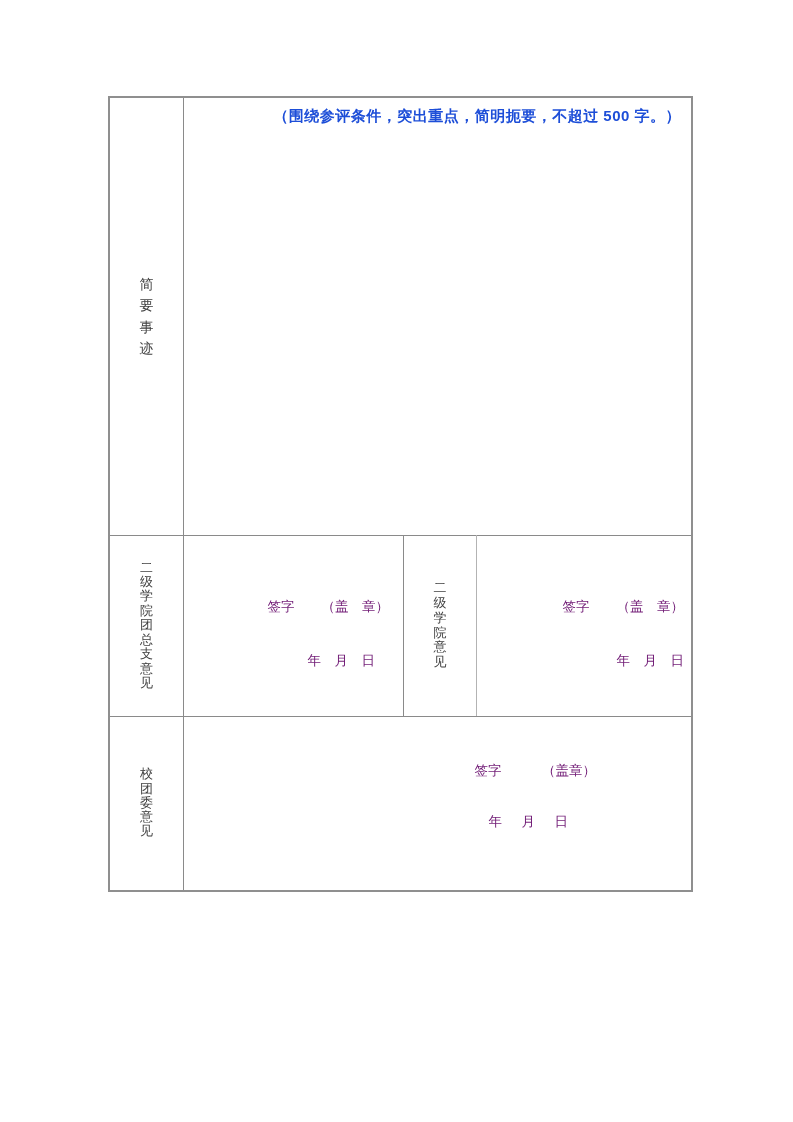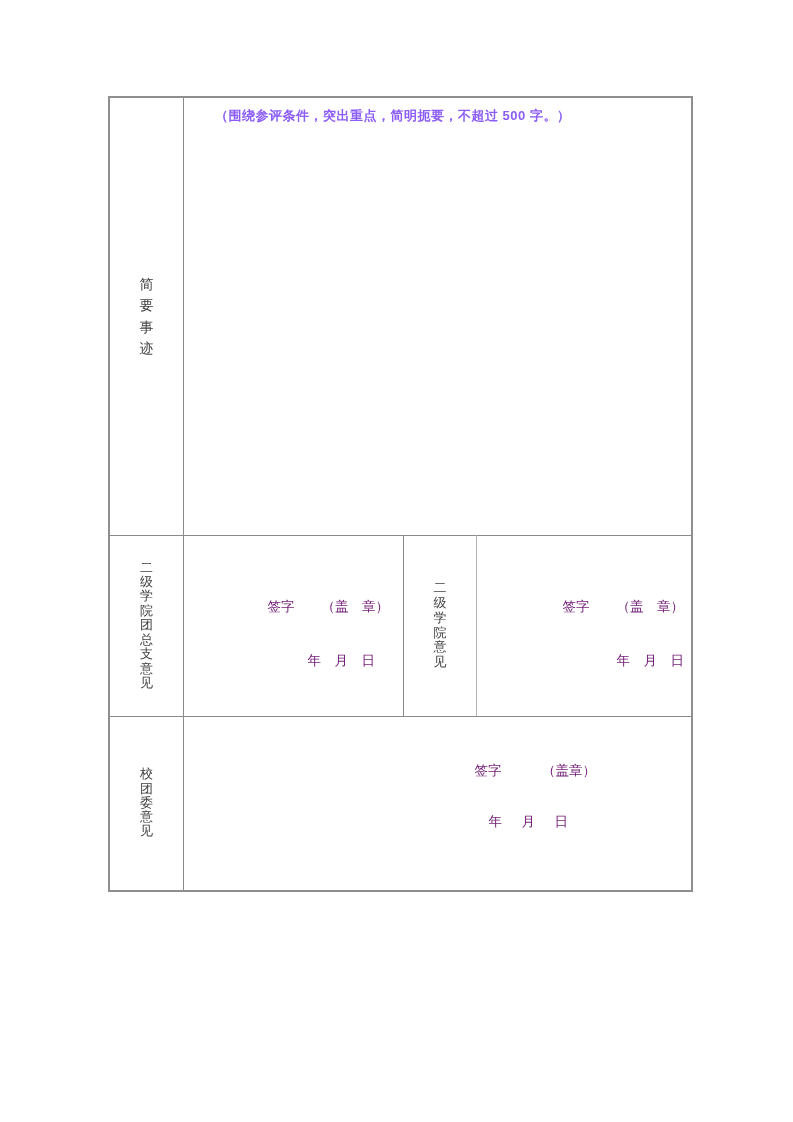--- a/index.html
+++ b/index.html
@@ -23,25 +23,26 @@
   .labelcell{
     display:flex;align-items:center;justify-content:center;
   }
   .vtext{text-align:center;color:#404040;font-size:14px;}
   .vtext div{line-height:21.5px;}
   .vtext-sm{text-align:center;color:#404040;font-size:13px;}
   .vtext-sm div{line-height:14.4px;}
   .vtext-sm.lh15 div{line-height:14.8px;}
   .vtext-sm.lh14 div{line-height:14.2px;}
   .note{
-    color:#8b5cf6;
+    color:#1d4ed8;
     font-family:"Liberation Sans","DejaVu Sans",sans-serif;
     font-weight:bold;
-    font-size:13px;
+    font-size:15px;
     letter-spacing:0.5px;
+    text-align:right;
   }
   .sig{
     position:absolute;
     text-align:right;
     font-size:13.5px;
     color:#701a75;
     line-height:18px;
     white-space:pre;
   }
   .sig-league .sig{right:14px;bottom:10px;}

